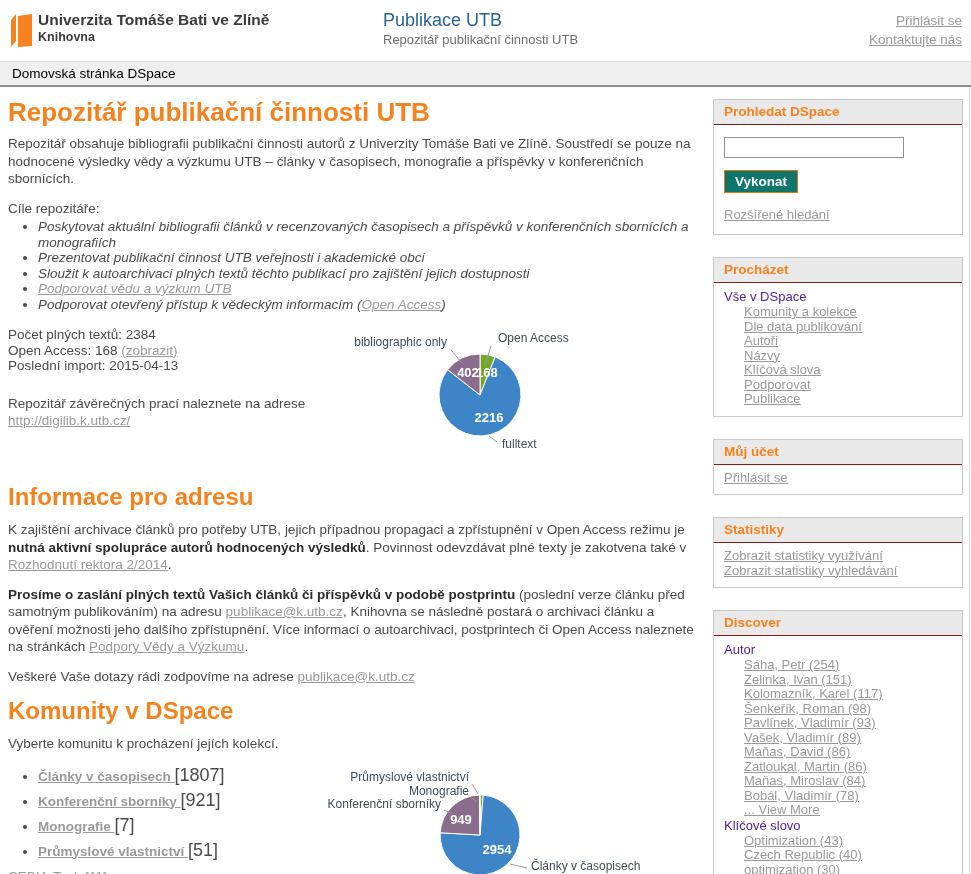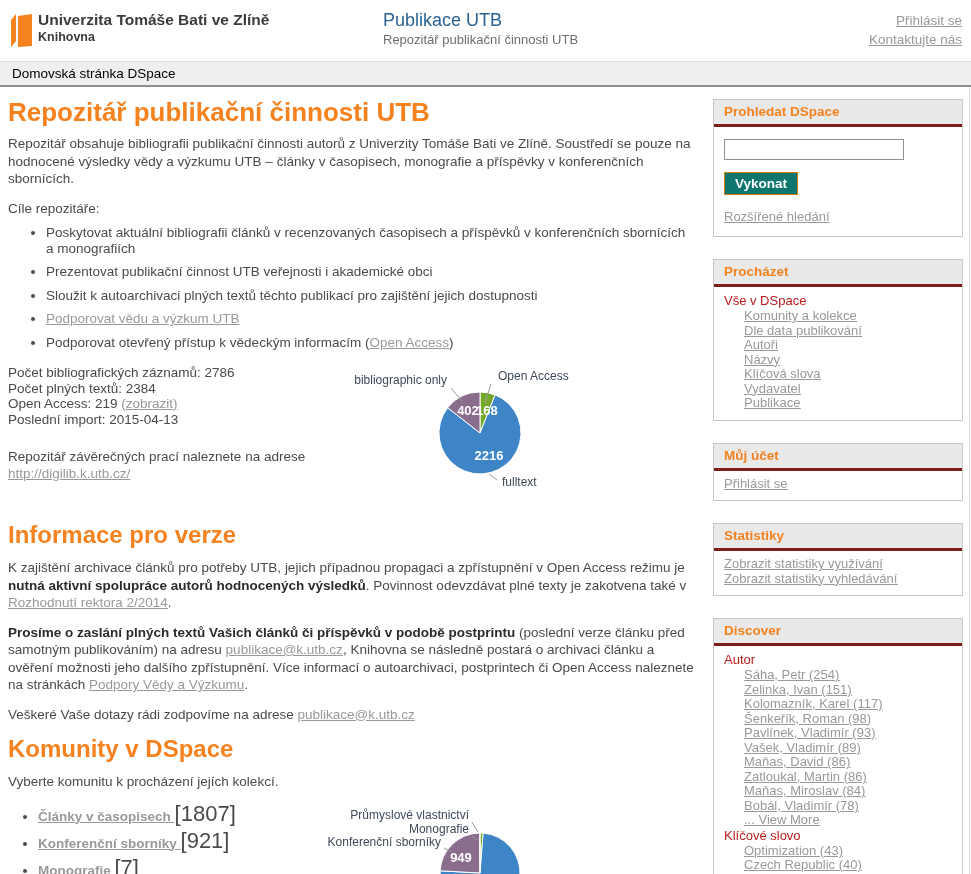--- a/index.html
+++ b/index.html
@@ -31,46 +31,46 @@
   .content{display:flex;align-items:flex-start;padding:0 8px;}
   .main-col{width:695px;line-height:17.5px;}
   .sidebar{width:250px;margin-left:10px;padding-top:12px;font-size:13px;}
 
   h1{color:#f5821e;font-size:26px;line-height:30px;margin:10px 0 8px;font-weight:bold;}
   h2{color:#f5821e;font-size:24px;line-height:28px;margin:6px 0 10px;font-weight:bold;}
   p{margin:0 0 12px;}
   b{color:#2b2b2b;}
   .goals-title{margin:0 0 2px;}
   ul.goals{margin:0 0 15px;padding-left:30px;line-height:15.5px;}
-  ul.goals li{margin:8px;}
+  ul.goals li{margin:0;font-style:italic;}
 
   .row{display:flex;align-items:flex-start;}
   .row-left{width:345px;flex:0 0 345px;}
   .stats div{line-height:15.5px;}
   .note{margin:21px 0 0;line-height:17px;}
   svg.pie{overflow:visible;display:block;flex:0 0 auto;}
   svg.pie text{font-family:"Liberation Sans",sans-serif;}
 
   ul.communities{list-style:disc;margin:6px 0 9px;padding-left:30px;}
   ul.communities li{line-height:17px;margin:0 0 7px;}
   ul.communities a{font-weight:bold;font-size:13.5px;}
-  .comm-count{font-size:22px;color:#4a4a4a;}
+  .comm-count{font-size:18px;color:#4a4a4a;}
   ul.plain{list-style:none;margin:0;padding:0;}
   ul.extra li{line-height:16px;}
   .comm-intro{margin:2px 0 8px;}
 
   
   .box{border:1px solid #c8c8c8;margin-bottom:22px;background:#fff;}
-  .box-h{background:#e9e9e9;border-bottom:3px solid #7f1d1d;color:#f5821e;
+  .box-h{background:#e9e9e9;border-bottom:1px solid #7f1d1d;color:#f5821e;
          font-weight:bold;font-size:13.5px;padding:4px 10px;line-height:16px;}
   .box-b{padding:6px 10px 9px;}
   .box-b ul{list-style:none;margin:0;padding:0;}
   .box-b ul.indent{padding-left:20px;}
   .box-b li{line-height:14.5px;text-decoration:underline;}
-  .group-label{line-height:16px;color:#b91c1c;}
+  .group-label{line-height:16px;color:#4c1d95;}
   .search-input{width:180px;height:21px;border:1px solid #919191;margin:6px 0 12px;
                 padding:2px 4px;font:13px "Liberation Sans",sans-serif;}
   .btn{background:#0f766e;border:1px solid #d9790e;color:#fff;font-weight:bold;
        font-size:13.5px;padding:3px 10px;cursor:pointer;font-family:"Liberation Sans",sans-serif;}
   .adv{display:inline-block;margin:14px 0 3px;}
 </style>
 </head>
 <body>
 
 <div class="page">
@@ -108,44 +108,43 @@
           <li><span>Poskytovat aktuální bibliografii článků v recenzovaných časopisech a příspěvků v konferenčních sbornících a monografiích</span></li>
           <li><span>Prezentovat publikační činnost UTB veřejnosti i akademické obci</span></li>
           <li><span>Sloužit k autoarchivaci plných textů těchto publikací pro zajištění jejich dostupnosti</span></li>
           <li><a href="#">Podporovat vědu a výzkum UTB</a></li>
           <li><span>Podporovat otevřený přístup k vědeckým informacím (</span><a href="#">Open Access</a><span>)</span></li>
         </ul>
 
       <div class="row">
         <div class="row-left">
           <div class="stats">
-            <div><span>Počet bibliografických záznamů: 2786</span></div>
             <div><span>Počet plných textů: 2384</span></div>
-            <div><span>Open Access: 219 </span><a href="#">(zobrazit)</a></div>
+            <div><span>Open Access: 168 </span><a href="#">(zobrazit)</a></div>
             <div><span>Poslední import: 2015-04-13</span></div>
           </div>
           <p class="note"><span>Repozitář závěrečných prací naleznete na adrese </span><br><a href="#">http://digilib.k.utb.cz/</a></p>
         </div>
         <svg class="pie" width="310" height="150">
             <path d="M127,68L127.0,27.0A41,41 0 0 1 142.2,29.9Z" fill="#73A829" stroke="#fff" stroke-width="1"></path>
             <path d="M127,68L142.2,29.9A41,41 0 1 1 94.7,42.7Z" fill="#3D85C6" stroke="#fff" stroke-width="1"></path>
             <path d="M127,68L94.7,42.7A41,41 0 0 1 127.0,27.0Z" fill="#8A6C8C" stroke="#fff" stroke-width="1"></path>
             <polyline points="138,19 132,38" fill="none" stroke="#999" stroke-width="1"></polyline>
             <text x="145" y="15" text-anchor="start" fill="#3e4a59" font-size="12">Open Access</text>
             <text x="134" y="47" text-anchor="middle" dominant-baseline="middle" fill="#fff" font-size="13" font-weight="bold">168</text>
             <polyline points="136,109 144,115" fill="none" stroke="#999" stroke-width="1"></polyline>
             <text x="149" y="121" text-anchor="start" fill="#3e4a59" font-size="12">fulltext</text>
             <text x="136" y="92" text-anchor="middle" dominant-baseline="middle" fill="#fff" font-size="13" font-weight="bold">2216</text>
             <polyline points="98,23 109,36" fill="none" stroke="#999" stroke-width="1"></polyline>
             <text x="94" y="19" text-anchor="end" fill="#3e4a59" font-size="12">bibliographic only</text>
             <text x="115" y="47" text-anchor="middle" dominant-baseline="middle" fill="#fff" font-size="13" font-weight="bold">402</text>
           </svg>
       </div>
 
-      <h2>Informace pro verze</h2>
+      <h2>Informace pro adresu</h2>
       <p><span>K zajištění archivace článků pro potřeby UTB, jejich případnou propagaci a zpřístupnění v Open Access režimu je </span><b>nutná aktivní spolupráce autorů hodnocených výsledků</b><span>. Povinnost odevzdávat plné texty je zakotvena také v </span><a href="#">Rozhodnutí rektora 2/2014</a><span>.</span></p>
       <p><b>Prosíme o zaslání plných textů Vašich článků či příspěvků v podobě postprintu</b><span> (poslední verze článku před samotným publikováním) na adresu </span><a href="#">publikace@k.utb.cz</a><span>, Knihovna se následně postará o archivaci článku a ověření možnosti jeho dalšího zpřístupnění. Více informací o autoarchivaci, postprintech či Open Access naleznete na stránkách </span><a href="#">Podpory Vědy a Výzkumu</a><span>.</span></p>
       <p><span>Veškeré Vaše dotazy rádi zodpovíme na adrese </span><a href="#">publikace@k.utb.cz</a></p>
 
       <h2>Komunity v DSpace</h2>
       <p class="comm-intro">Vyberte komunitu k procházení jejích kolekcí.</p>
       <div class="row">
         <div class="row-left">
           <ul class="communities">
               <li><a href="#">Články v časopisech </a><span class="comm-count">[1807]</span></li>
@@ -189,21 +188,21 @@
       <section class="box">
         <div class="box-h">Procházet</div>
         <div class="box-b">
           <div class="group-label">Vše v DSpace</div>
           <ul class="indent">
               <li><a href="#">Komunity a kolekce</a></li>
               <li><a href="#">Dle data publikování</a></li>
               <li><a href="#">Autoři</a></li>
               <li><a href="#">Názvy</a></li>
               <li><a href="#">Klíčová slova</a></li>
-              <li><a href="#">Vydavatel</a></li>
+              <li><a href="#">Podporovat</a></li>
               <li><a href="#">Publikace</a></li>
             </ul>
         </div>
       </section>
 
       <section class="box">
         <div class="box-h">Můj účet</div>
         <div class="box-b">
           <ul>
               <li><a href="#">Přihlásit se</a></li>

